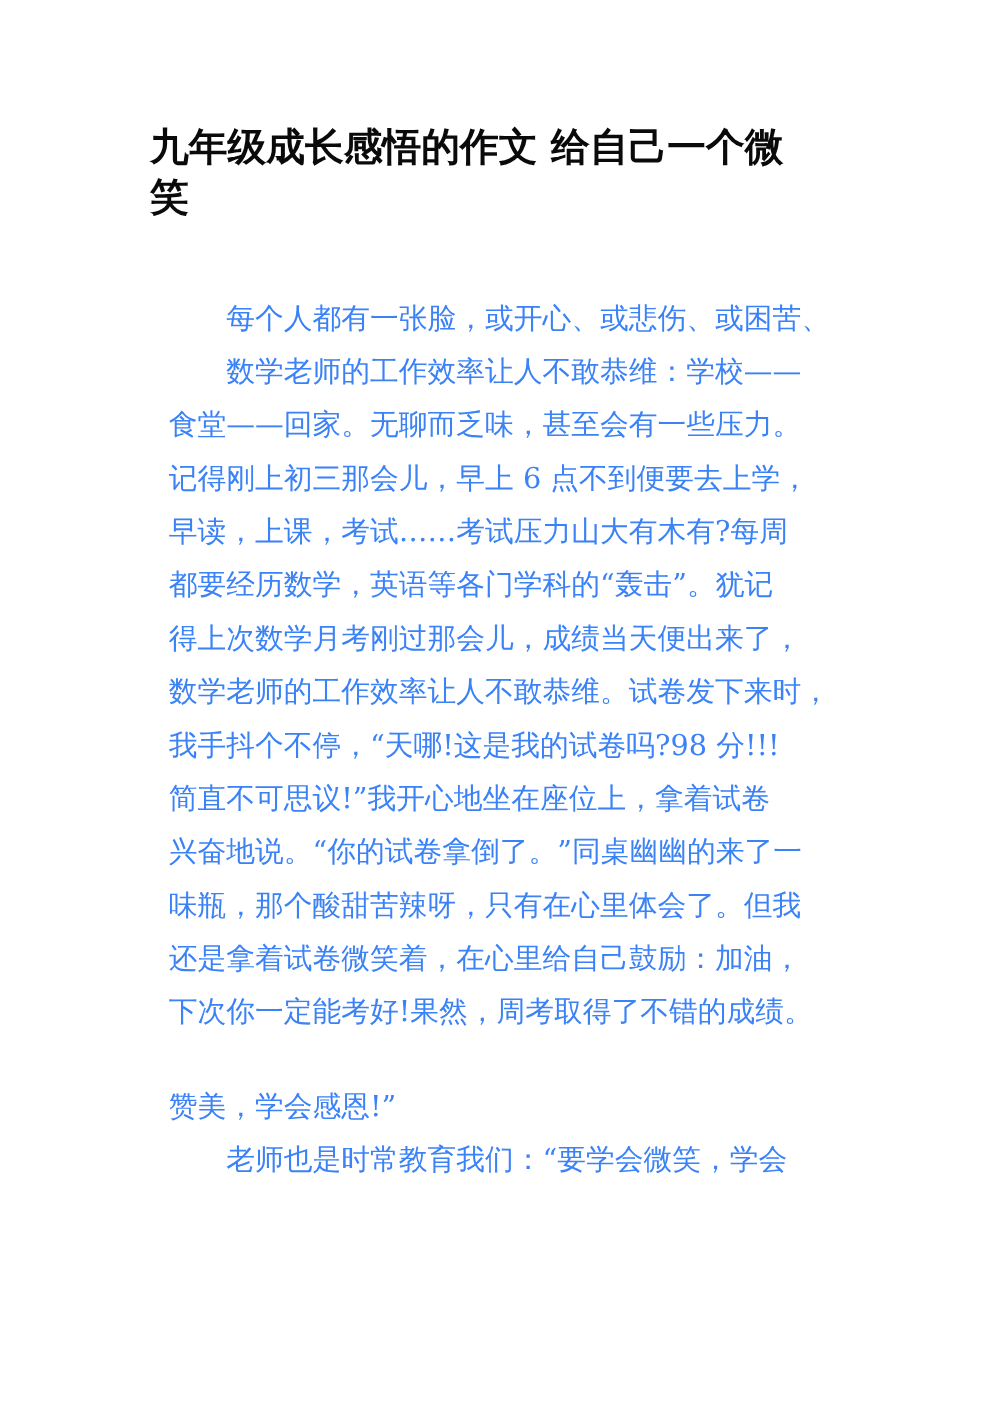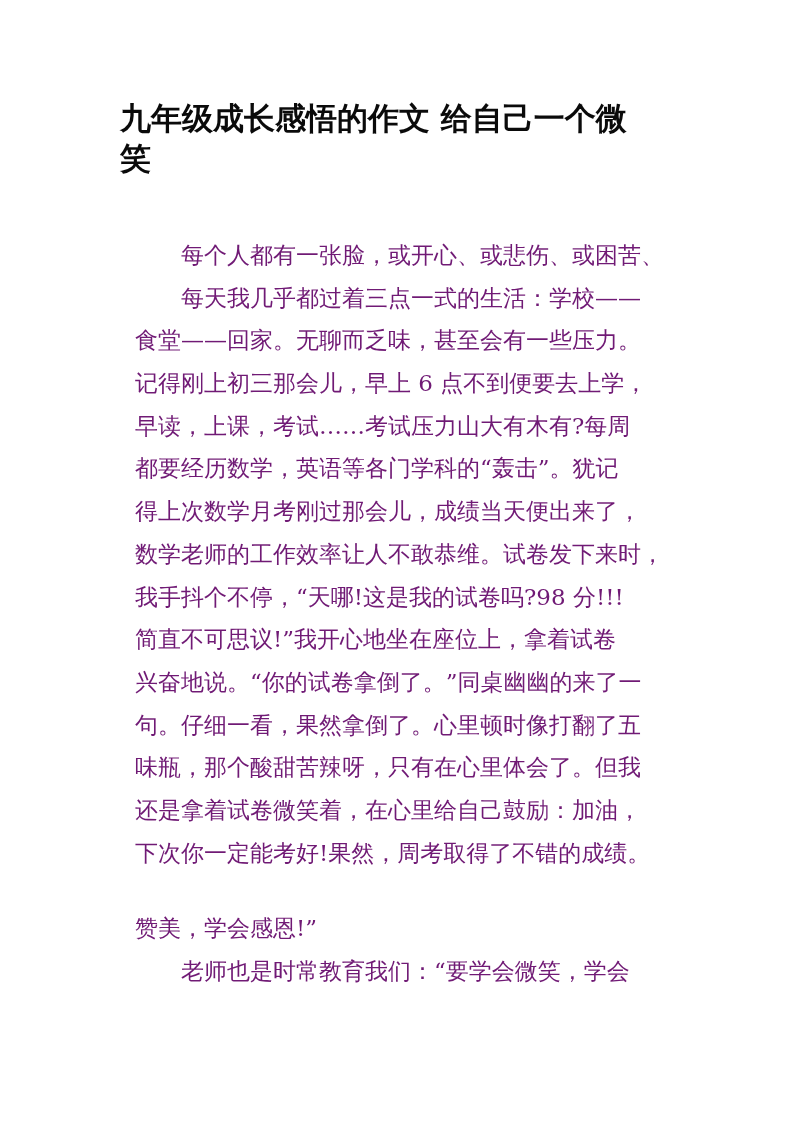--- a/index.html
+++ b/index.html
@@ -28,21 +28,21 @@
       margin: 0;
     }
     .body-text {
       position: absolute;
       left: 135px;
       top: 234px;
       width: 550px;
       font-family: "DejaVu Serif", "Liberation Serif", serif;
       font-size: 23px;
       line-height: 42.7px;
-      color: #701a75;
+      color: #3b82f6;
     }
     .line {
       display: block;
       white-space: nowrap;
       height: 42.7px;
     }
     .indent {
       padding-left: 46px;
     }
     .gap {
@@ -56,31 +56,30 @@
 <h1 class="title">
   <span class="line" style="height:40px">九年级成长感悟的作文  给自己一个微</span>
   <span class="line" style="height:40px">笑</span>
 </h1>
 
 <div class="body-text">
   <div>
     <span class="line indent">每个人都有一张脸，或开心、或悲伤、或困苦、</span>
   </div>
   <div>
-    <span class="line indent">每天我几乎都过着三点一式的生活：学校——</span>
+    <span class="line indent">数学老师的工作效率让人不敢恭维：学校——</span>
     <span class="line">食堂——回家。无聊而乏味，甚至会有一些压力。</span>
     <span class="line">记得刚上初三那会儿，早上 6 点不到便要去上学，</span>
     <span class="line">早读，上课，考试……考试压力山大有木有?每周</span>
     <span class="line">都要经历数学，英语等各门学科的“轰击”。犹记</span>
     <span class="line">得上次数学月考刚过那会儿，成绩当天便出来了，</span>
     <span class="line">数学老师的工作效率让人不敢恭维。试卷发下来时，</span>
     <span class="line">我手抖个不停，“天哪!这是我的试卷吗?98 分!!!</span>
     <span class="line">简直不可思议!”我开心地坐在座位上，拿着试卷</span>
     <span class="line">兴奋地说。“你的试卷拿倒了。”同桌幽幽的来了一</span>
-    <span class="line">句。仔细一看，果然拿倒了。心里顿时像打翻了五</span>
     <span class="line">味瓶，那个酸甜苦辣呀，只有在心里体会了。但我</span>
     <span class="line">还是拿着试卷微笑着，在心里给自己鼓励：加油，</span>
     <span class="line">下次你一定能考好!果然，周考取得了不错的成绩。</span>
   </div>
   <span class="gap"></span>
   <div>
     <span class="line">赞美，学会感恩!”</span>
     <span class="line indent">老师也是时常教育我们：“要学会微笑，学会</span>
   </div>
 </div>

